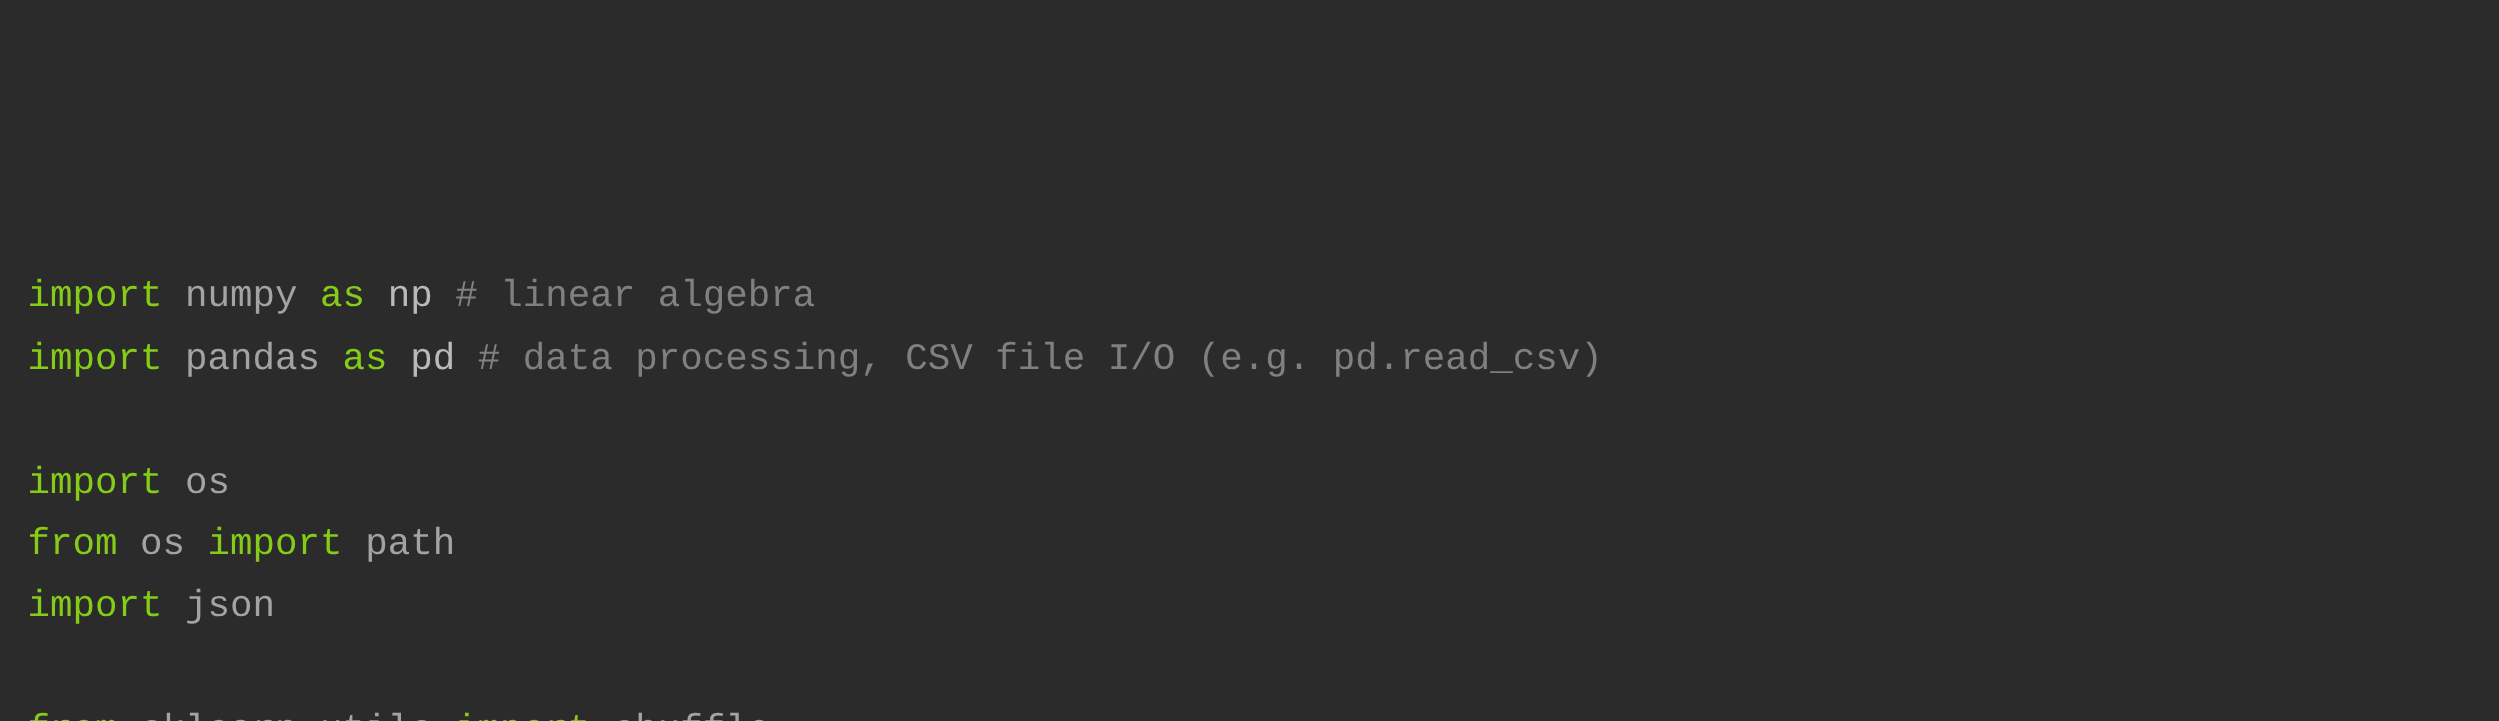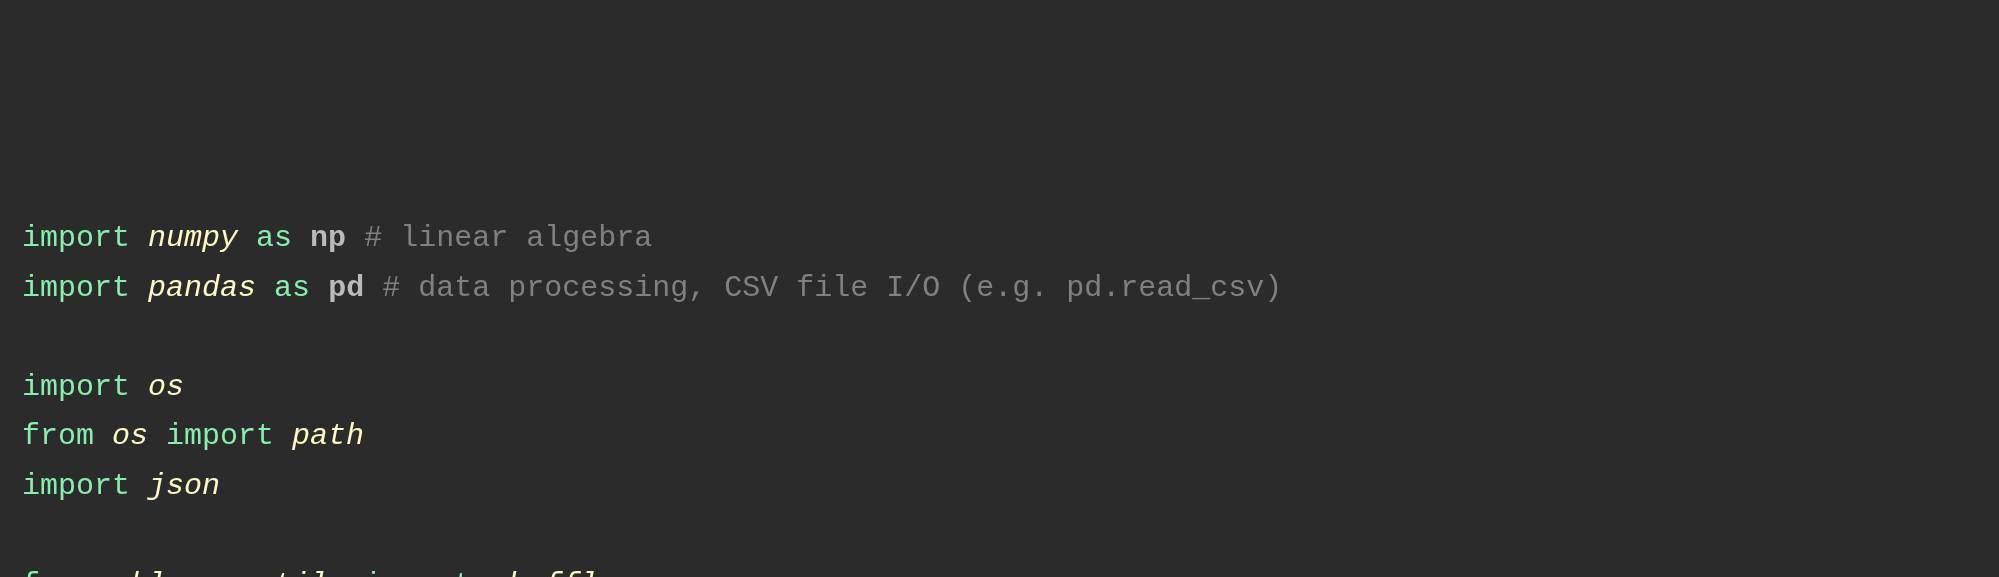--- a/index.html
+++ b/index.html
@@ -6,23 +6,23 @@
     body {
       background: #2b2b2b;
       font-family: "Consolas", "Monaco", "Courier New", monospace;
       font-size: 30px;
       line-height: 1.65;
       padding: 16px 22px;
       color: #bababa;
       white-space: pre;
       overflow-x: auto;
     }
-    .kw { color: #86efac; }      
-    .ident { color: #fef9c3; font-style: italic; }   
-    .alias { color: #bababa; font-weight: bold; } 
+    .kw { color: #84cc16; }      
+    .ident { color: #a3a3a3; }   
+    .alias { color: #bababa; font-weight: normal; } 
     .comment { color: #808080; margin-top: 36px; } 
     .line { display: block; min-height: 1.65em; }
   </style>
 </head>
 <body>
 
 
 
 <div><span class="line"><span class="kw">import</span> <span class="ident">numpy</span> <span class="kw">as</span> <span class="alias">np</span> <span class="comment"># linear algebra</span></span><span class="line"><span class="kw">import</span> <span class="ident">pandas</span> <span class="kw">as</span> <span class="alias">pd</span> <span class="comment"># data processing, CSV file I/O (e.g. pd.read_csv)</span></span><span class="line"></span><span class="line"><span class="kw">import</span> <span class="ident">os</span></span><span class="line"><span class="kw">from</span> <span class="ident">os</span> <span class="kw">import</span> <span class="ident">path</span></span><span class="line"><span class="kw">import</span> <span class="ident">json</span></span><span class="line"></span><span class="line"><span class="kw">from</span> <span class="ident">sklearn.utils</span> <span class="kw">import</span> <span class="ident">shuffle</span></span></div>
 

